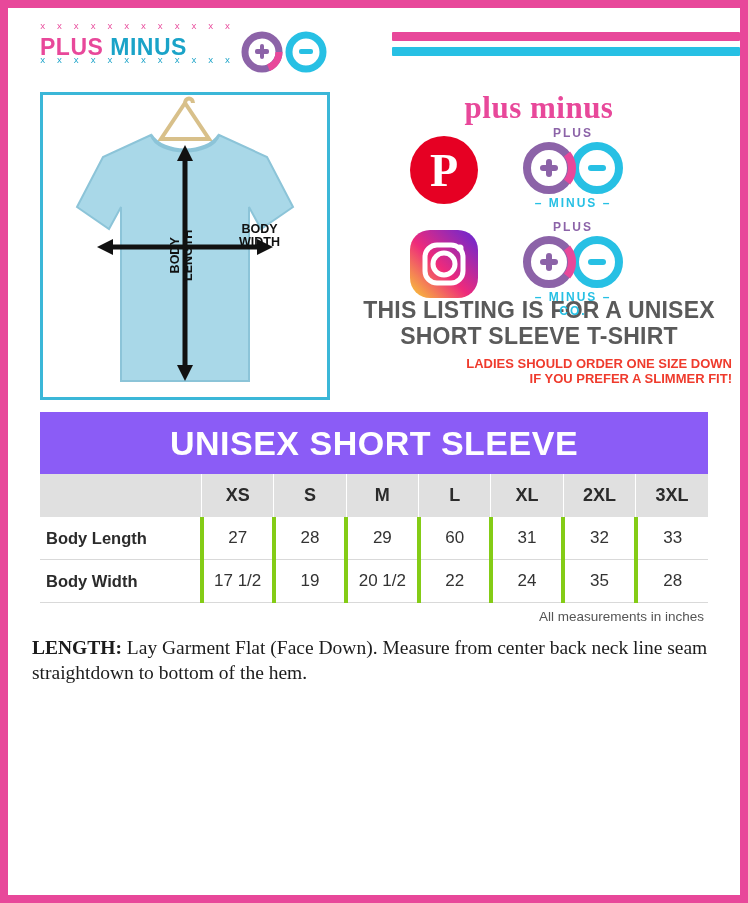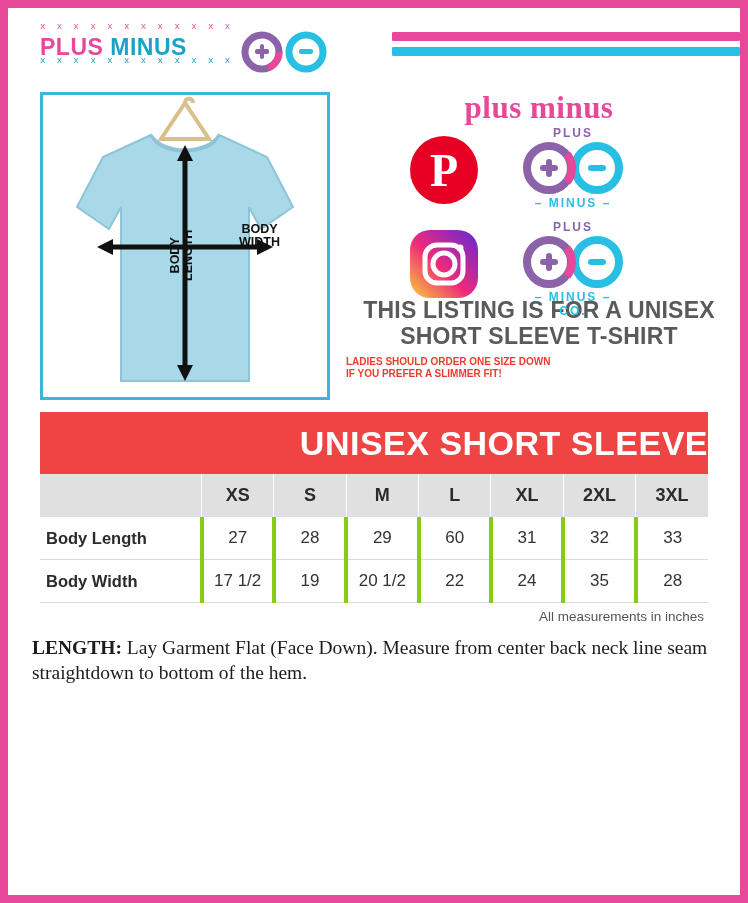--- a/index.html
+++ b/index.html
@@ -140,37 +140,37 @@
   }
   .listing-line1 {
     text-align: center;
     font-size: 23px;
     font-weight: bold;
     color: #5a5a5a;
     letter-spacing: 0.2px;
     line-height: 1.12;
   }
   .listing-note {
-    text-align: left;
-    font-size: 10px;
+    text-align: right;
+    font-size: 13px;
     font-weight: bold;
     color: #ef3b2d;
     line-height: 1.2;
     margin-top: 6px;
   }
 
   
   .banner {
     position: relative;
     margin: 2px 32px 0 32px;
     height: 62px;
-    background: #ef4444;
+    background: #8b5cf6;
     display: flex;
     align-items: center;
-    justify-content: flex-end;
+    justify-content: center;
   }
   .banner-text {
     color: #ffffff;
     font-size: 34px;
     font-weight: bold;
     letter-spacing: 0.5px;
   }
 
   
   .table-wrap {

